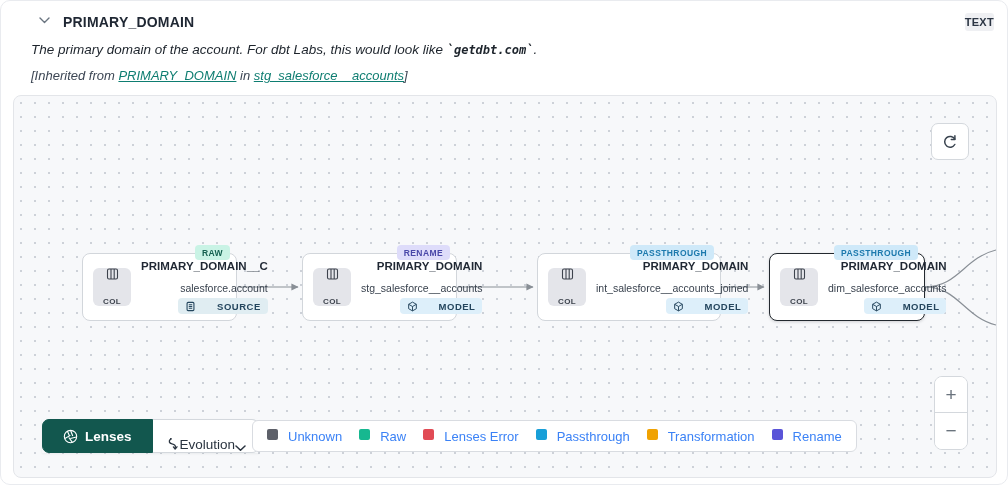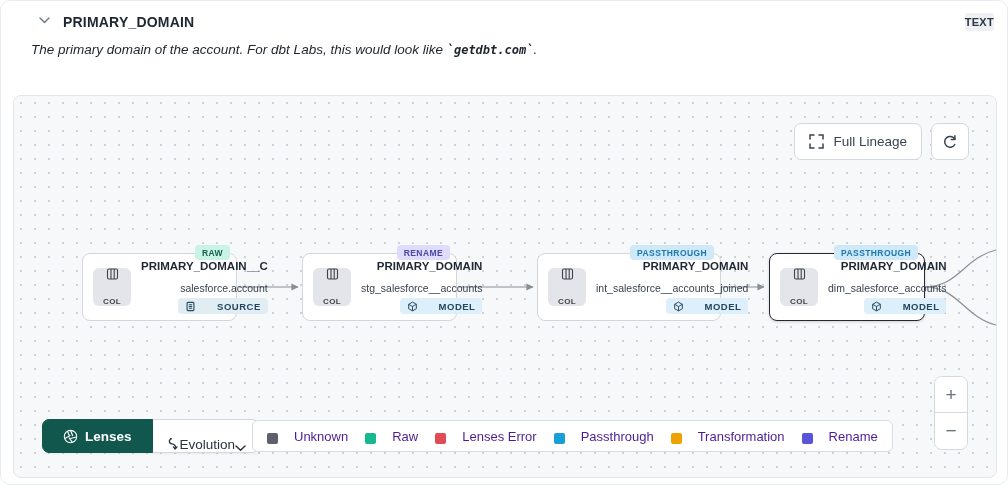--- a/index.html
+++ b/index.html
@@ -111,21 +111,21 @@
     border-radius: 0 7px 7px 0; display: flex; align-items: flex-end; 
     padding: 0 12px; font-size: 13.5px; color: #2a3440; cursor: pointer;
   }
 
   
   .legend {
     position: absolute; left: 238px; bottom: 25px; height: 32px;
     background: #ffffff; border: 1px solid #d9dce1; border-radius: 6px;
     display: flex; align-items: center; gap: 17px; padding: 0 14px;
   }
-  .legend-item { display: flex; align-items: flex-end; gap: 16px; font-size: 13px; color: #4c1d95; }
+  .legend-item { display: flex; align-items: flex-start; gap: 10px; font-size: 13px; color: #3b82f6; }
   .legend-swatch { width: 11px; height: 11px; border-radius: 2px; display: inline-block; }
 
   
   .zoom-stack {
     position: absolute; right: 28px; bottom: 27px; width: 34px;
     background: #ffffff; border: 1px solid #d4d8dd; border-radius: 8px;
     display: flex; flex-direction: column; overflow: hidden;
   }
   .zoom-btn {
     height: 36px; display: flex; align-items: center; justify-content: center;
@@ -145,44 +145,39 @@
         <polyline points="1,1 5.5,5.5 10,1" fill="none" stroke="currentColor" stroke-width="1.4" stroke-linecap="round" stroke-linejoin="round"></polyline>
       </svg>
   </span>
   <div class="hdr-title">PRIMARY_DOMAIN</div>
   <div class="type-badge">TEXT</div>
 
   <div class="description">
     <span>The primary domain of the account. For dbt Labs, this would look like </span><code>`getdbt.com`</code><span>.</span>
   </div>
 
+  <div class="inherited">
+    <span>[Inherited from </span><a>PRIMARY_DOMAIN</a><span> in </span><a>stg_salesforce__accounts</a><span>]</span>
+  </div>
 
   <div class="canvas">
 
     <svg class="edges" width="982" height="381" viewBox="0 0 982 381">
       <defs>
         <marker id="arrow" markerWidth="7" markerHeight="7" refX="5.5" refY="3" orient="auto">
           <path d="M0,0 L6,3 L0,6 Z" fill="#898f96"></path>
         </marker>
       </defs>
       <line x1="225" y1="191" x2="284" y2="191" stroke="#898f96" stroke-width="1.2" marker-end="url(#arrow)"></line>
       <line x1="445" y1="191" x2="519" y2="191" stroke="#898f96" stroke-width="1.2" marker-end="url(#arrow)"></line>
       <line x1="707" y1="191" x2="750" y2="191" stroke="#898f96" stroke-width="1.2" marker-end="url(#arrow)"></line>
       <path d="M911 191 C944 191 950 162 982 154" fill="none" stroke="#898f96" stroke-width="1.2"></path>
       <path d="M911 191 C944 191 950 221 982 229" fill="none" stroke="#898f96" stroke-width="1.2"></path>
     </svg>
 
-    <div class="btn full-lineage">
-      <span>
-        <svg width="15" height="15" viewBox="0 0 15 15" fill="none" stroke="#39434f" stroke-width="1.5" stroke-linecap="round">
-          <path d="M1 5V1h4 M10 1h4v4 M14 10v4h-4 M5 14H1v-4"></path>
-        </svg>
-      </span>
-      <span>Full Lineage</span>
-    </div>
     <div class="btn refresh-btn">
       <span>
         <svg width="16" height="16" viewBox="0 0 16 16" fill="none" stroke="#39434f" stroke-width="1.5" stroke-linecap="round">
           <path d="M12.8 10.5 A5.4 5.4 0 1 1 12.8 5.2"></path>
           <polyline points="12.9,1.8 12.9,5.4 9.3,5.4" stroke-linejoin="round"></polyline>
         </svg>
       </span>
     </div>
 
     <div class="node" style="left:68px;width:155px">

